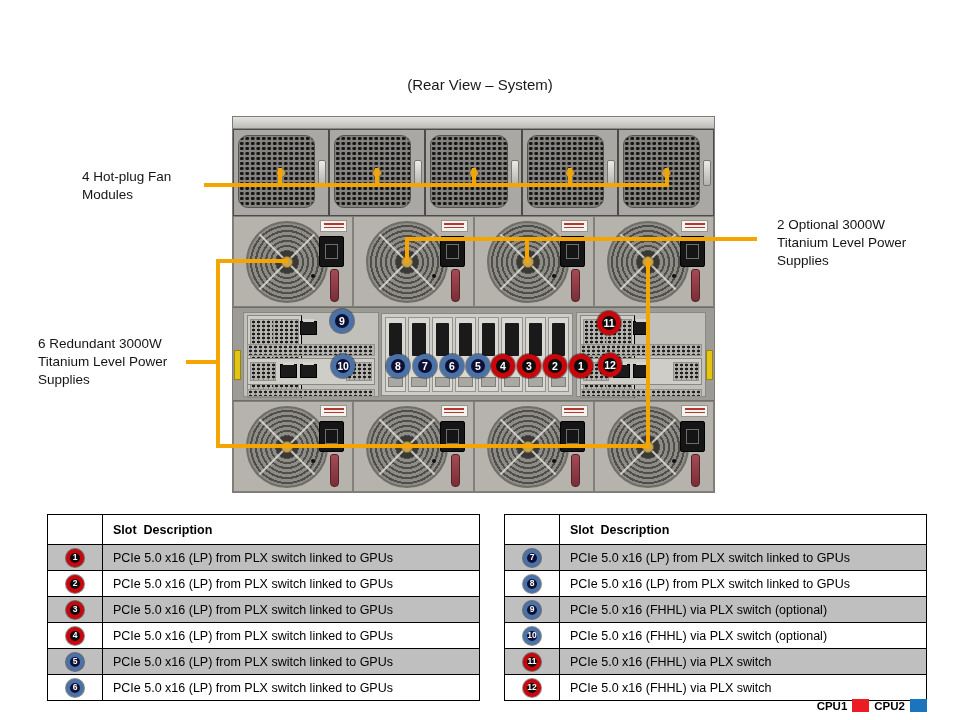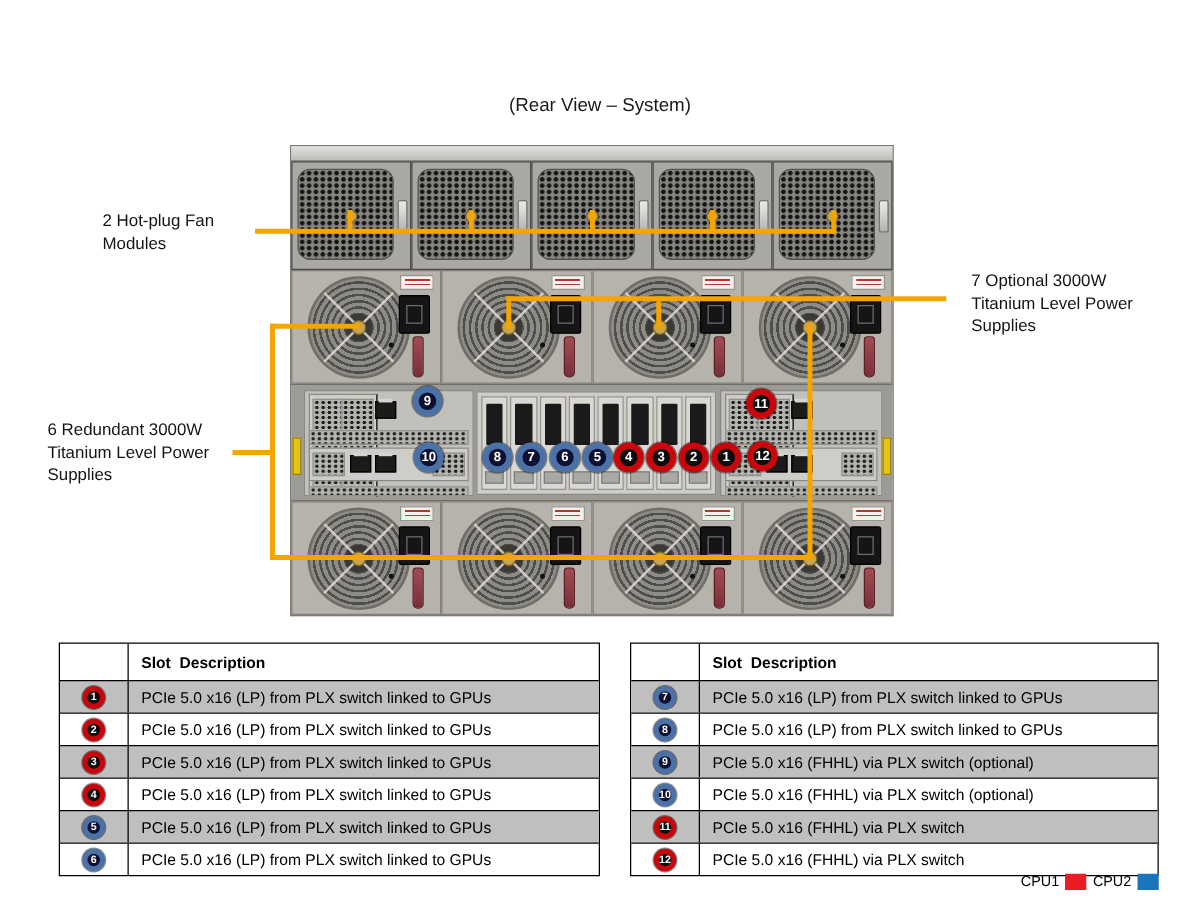--- a/index.html
+++ b/index.html
@@ -108,21 +108,21 @@
   .c2{flex:1;padding-left:10px;white-space:pre;}
   .shade{background:#BFBFBF;}
   .badge{width:18px;height:18px;border-radius:50%;box-sizing:border-box;display:flex;align-items:center;
     justify-content:center;color:#fff;font-size:8.5px;font-weight:bold;line-height:1;
     box-shadow:0 0 0 1px rgba(20,20,20,0.5);}
   .badge.red{background:#0c0c0c;border:4px solid #C9060B;}
   .badge.blue{background:#0d1033;border:4px solid #4A72A8;}
 
   
   .legend{position:absolute;top:699px;right:33px;display:flex;align-items:center;gap:5px;
-    font-size:11.5px;font-weight:normal;color:#000;z-index:6;}
+    font-size:11.5px;font-weight:bold;color:#000;z-index:6;}
   .sw{width:17px;height:13px;display:inline-block;}
   .sw.red{background:#EC1C24;}
   .sw.blue{background:#1B75BC;}
 </style>
 </head>
 <body>
 
 <div class="page-title">(Rear View – System)</div>
 
 <div class="server">
@@ -285,22 +285,22 @@
     <div class="marker blue" style="left: 466px; top: 354px;">5</div>
     <div class="marker blue" style="left: 440px; top: 354px;">6</div>
     <div class="marker blue" style="left: 413px; top: 354px;">7</div>
     <div class="marker blue" style="left: 386px; top: 354px;">8</div>
     <div class="marker blue" style="left: 330px; top: 309px;">9</div>
     <div class="marker blue" style="left: 331px; top: 354px;">10</div>
     <div class="marker red" style="left: 597px; top: 311px;">11</div>
     <div class="marker red" style="left: 598px; top: 353px;">12</div>
   </div>
 
-<div class="callout" style="left:82px;top:168px;width:114px;">2 Hot-plug Fan Modules</div>
-<div class="callout" style="left:777px;top:216px;width:148px;">7 Optional 3000W Titanium Level Power Supplies</div>
+<div class="callout" style="left:82px;top:168px;width:114px;">4 Hot-plug Fan Modules</div>
+<div class="callout" style="left:777px;top:216px;width:148px;">2 Optional 3000W Titanium Level Power Supplies</div>
 <div class="callout" style="left:38px;top:335px;width:150px;">6 Redundant 3000W Titanium Level Power Supplies</div>
 
 <div class="slot-table lt">
   <div class="t-head">
     <div class="c1"></div>
     <div class="c2">Slot  Description</div>
   </div>
   <div class="t-row shade">
     <div class="c1">
         <span class="badge red">1</span>

